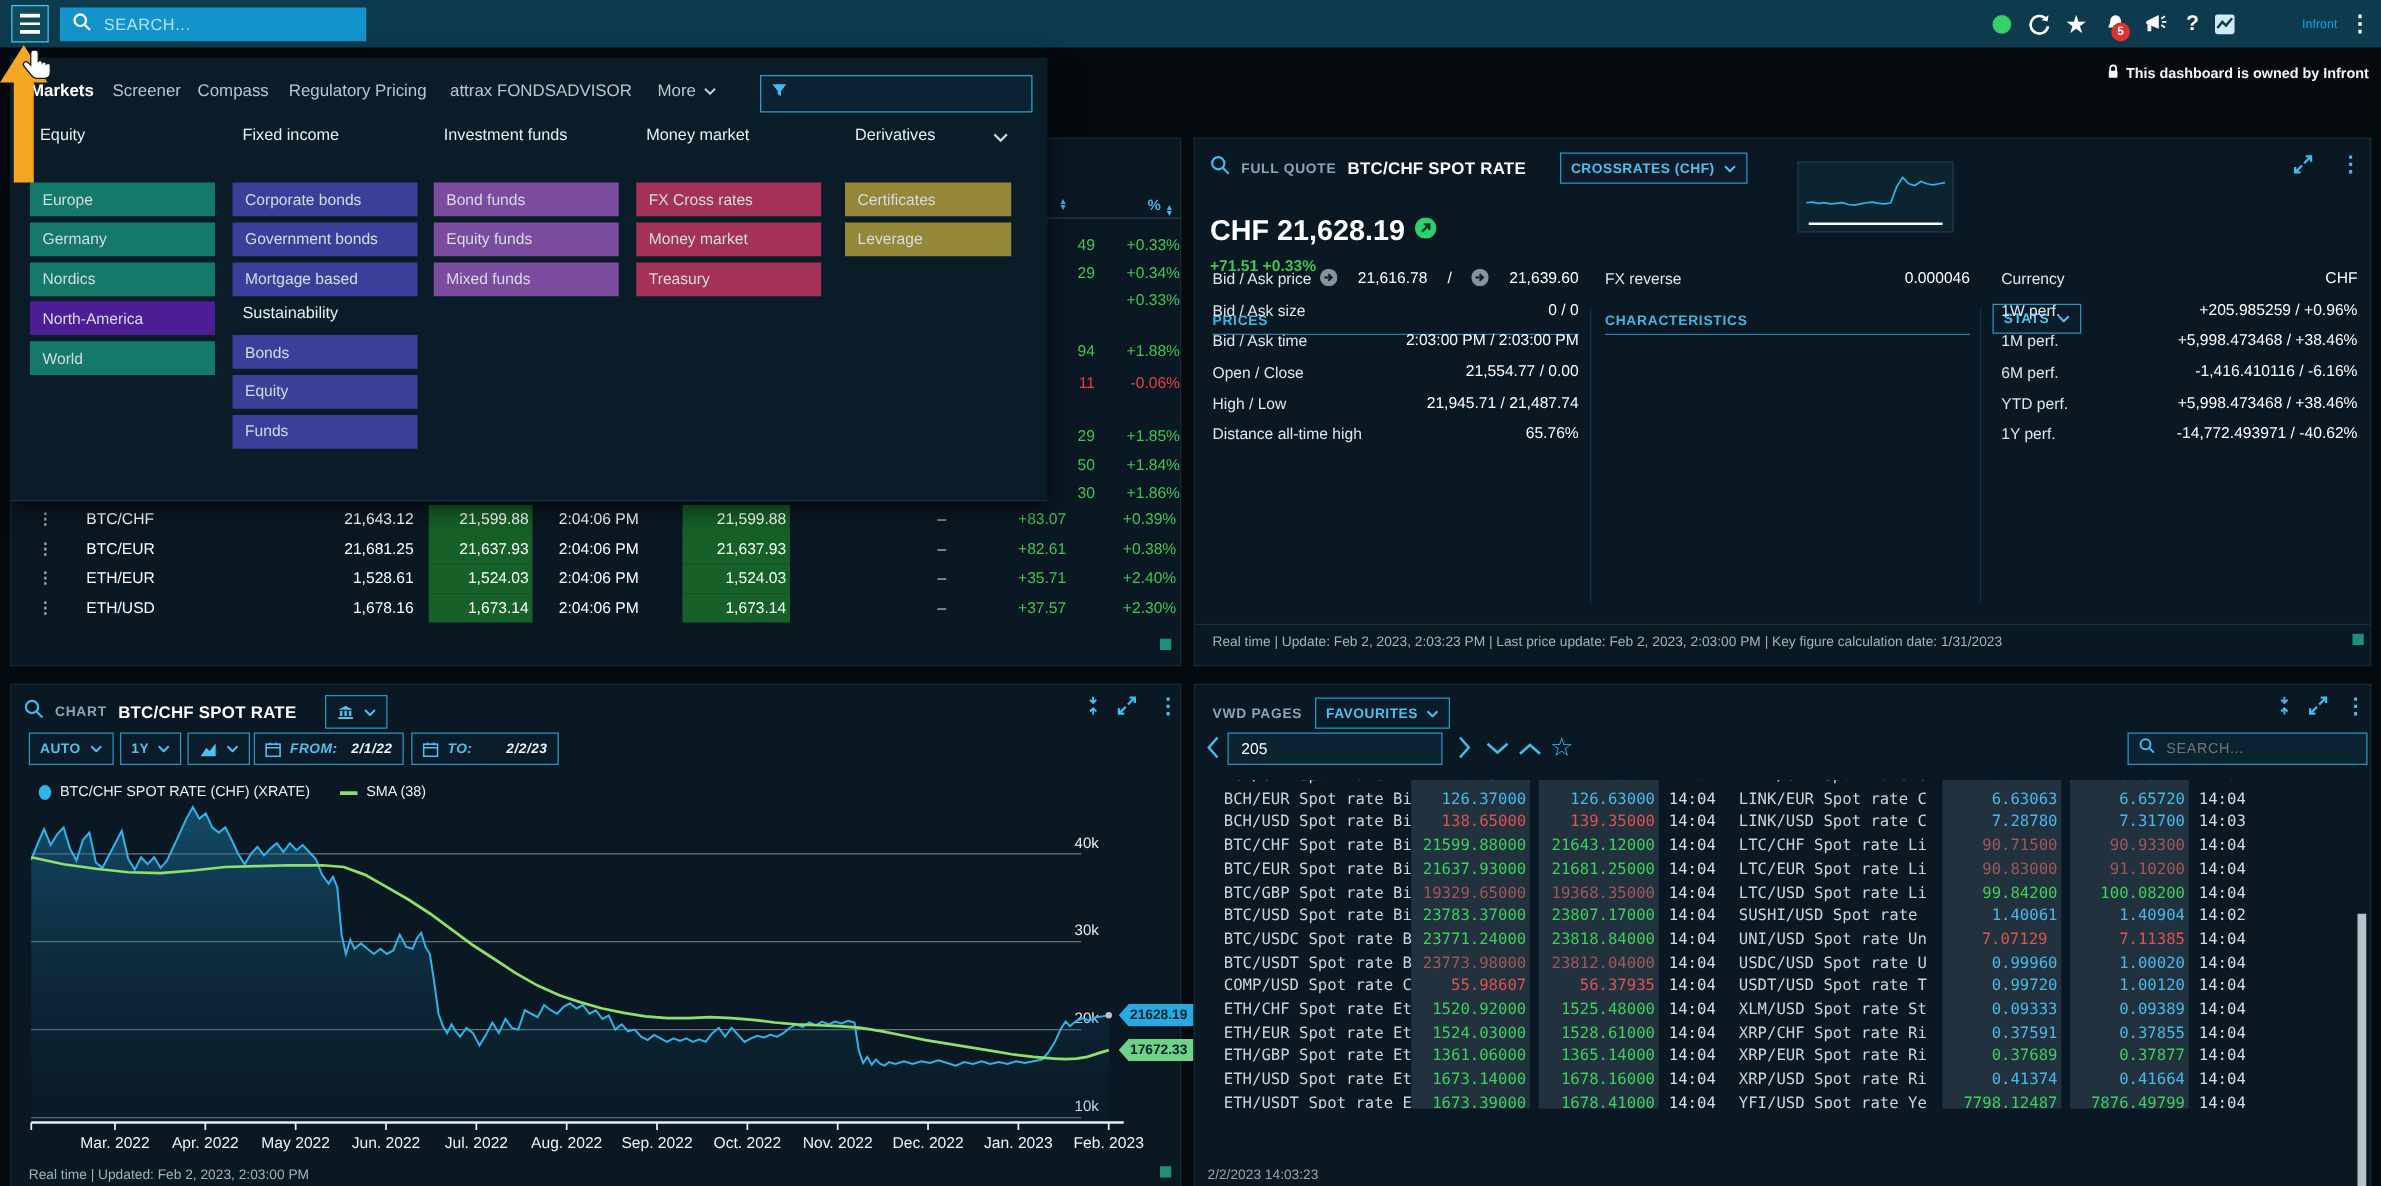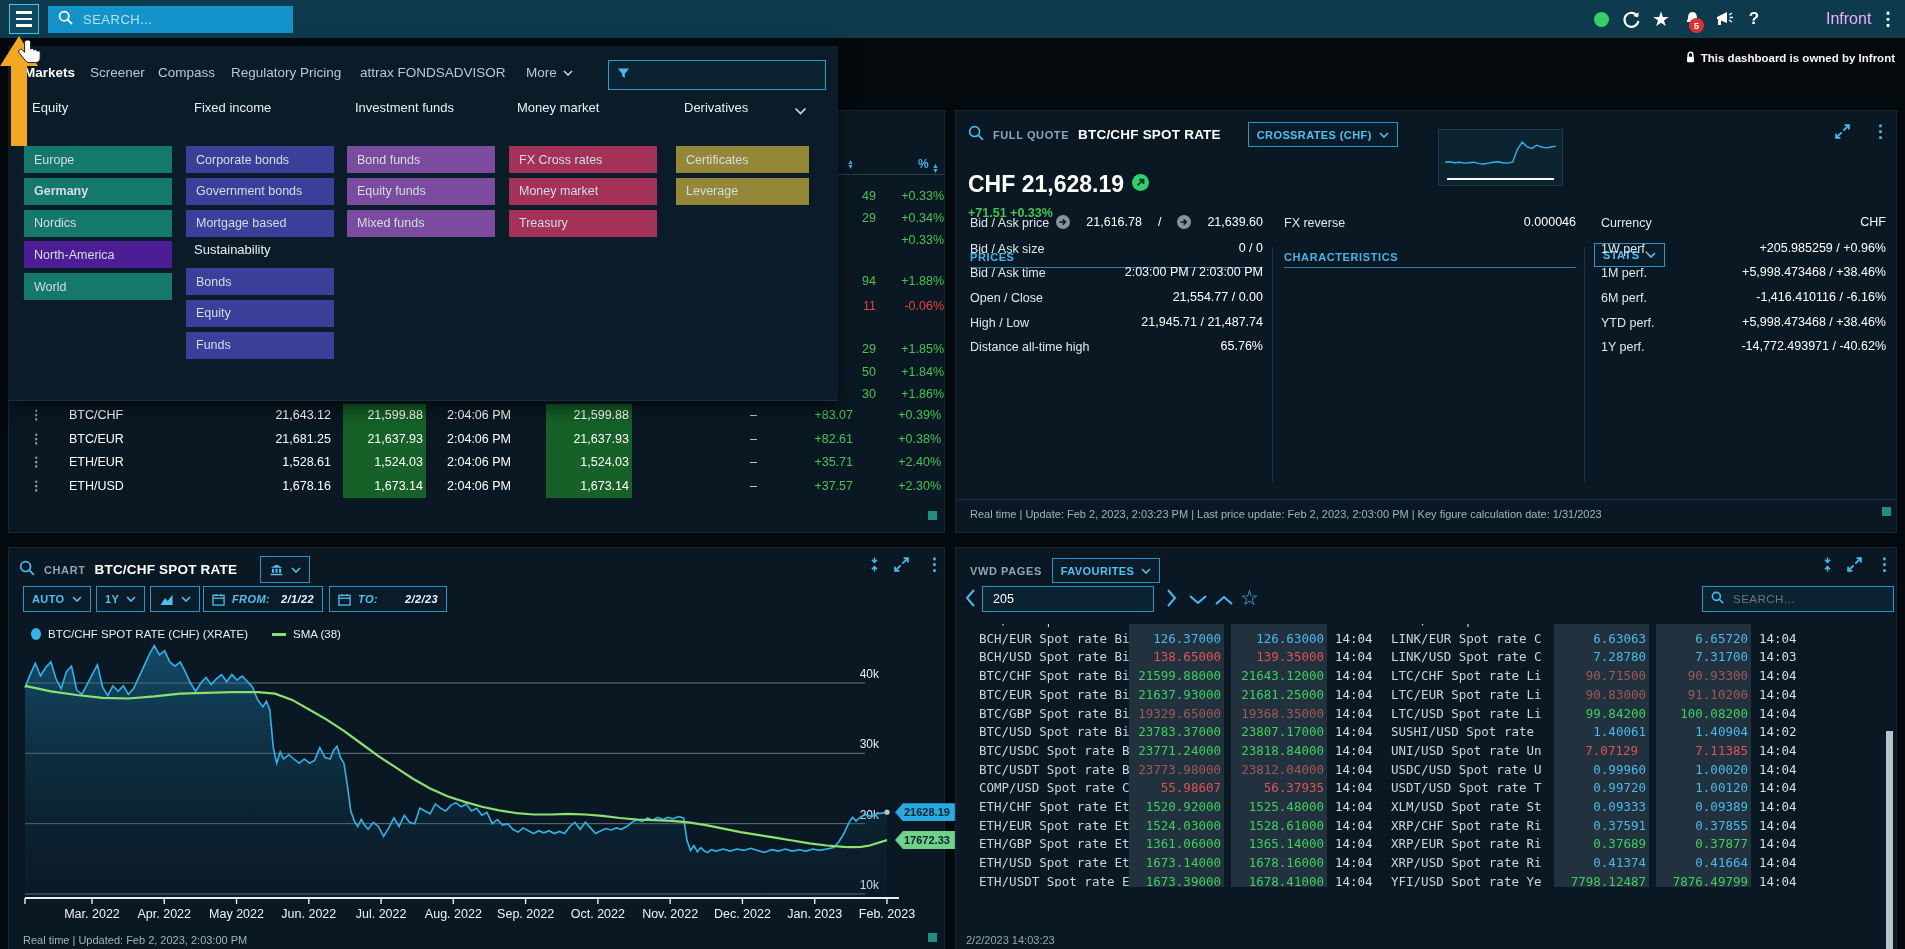--- a/index.html
+++ b/index.html
@@ -106,21 +106,21 @@
           <rect x="4" y="9.5" width="3" height="5.5" fill="#fff"></rect>
           <path d="M15 5 l3 -2 M15.6 7.5 l3.4 0 M15 10 l3 2" stroke="#fff" stroke-width="1.3"></path>
         </svg>
     </div>
     <div class="ticon" style="left:1742px;width:24px;font-size:17px;font-weight:bold;">?</div>
     <div class="ticon" style="left:1772px;width:98px;justify-content:flex-start;gap:6px;">
       <svg width="17" height="17" viewBox="0 0 16 16">
           <rect width="16" height="16" rx="2" fill="#cfe9f5"></rect>
           <path d="M2 11 L6 6 L9 9 L14 3" stroke="#0e3c50" stroke-width="2" fill="none"></path>
         </svg>
-      <span style="font-size:16px;color:#f0abfc;margin-left:48px;">Infront</span>
+      <span style="font-size:10px;color:#0ea5e9;margin-left:48px;">Infront</span>
     </div>
     <div class="ticon" style="left:1878px;width:20px;font-size:18px;font-weight:bold;">⋮</div>
   </div>
 
   <div id="ownership">
     <span><svg width="11" height="14" viewBox="0 0 14 16">
           <path d="M4 8 V5 a3 3 0 0 1 6 0 v3" stroke="#fff" stroke-width="1.8" fill="none"></path>
           <rect x="2.6" y="7.6" width="8.8" height="7" rx="1" fill="#fff"></rect>
         </svg></span>
     <span>This dashboard is owned by Infront</span>
@@ -656,21 +656,21 @@
     </span>
     <div id="menu-filter">
       <span class="blue"><svg width="13" height="13" viewBox="0 0 14 13">
             <path d="M1 1 h12 l-4.6 5.8 v4.6 l-2.8 -1.9 v-2.7 Z" fill="currentColor"></path>
           </svg></span>
       <input style="">
     </div>
     <div id="menu-cols">
         <div class="mcol-title" style="left: 24px; top: 54px;">Equity</div>
         <div class="mitem" style="left: 16px; top: 100px; width: 148px; background: rgb(21, 121, 106);">Europe</div>
-        <div class="mitem" style="left: 16px; top: 131.8px; width: 148px; background: rgb(21, 121, 106); font-weight: bold;">Germany</div>
+        <div class="mitem" style="left: 16px; top: 131.8px; width: 148px; background: rgb(21, 121, 106);">Germany</div>
         <div class="mitem" style="left: 16px; top: 163.6px; width: 148px; background: rgb(21, 121, 106);">Nordics</div>
         <div class="mitem" style="left: 16px; top: 195.4px; width: 148px; background: #4c1d95;">North-America</div>
         <div class="mitem" style="left: 16px; top: 227.2px; width: 148px; background: rgb(21, 121, 106);">World</div>
         <div class="mcol-title" style="left: 186px; top: 54px;">Fixed income</div>
         <div class="mitem" style="left: 178px; top: 100px; width: 148px; background: rgb(58, 63, 154);">Corporate bonds</div>
         <div class="mitem" style="left: 178px; top: 131.8px; width: 148px; background: rgb(58, 63, 154);">Government bonds</div>
         <div class="mitem" style="left: 178px; top: 163.6px; width: 148px; background: rgb(58, 63, 154);">Mortgage based</div>
         <div class="mcol-title" style="left: 347px; top: 54px;">Investment funds</div>
         <div class="mitem" style="left: 339px; top: 100px; width: 148px; background: rgb(122, 75, 158);">Bond funds</div>
         <div class="mitem" style="left: 339px; top: 131.8px; width: 148px; background: rgb(122, 75, 158);">Equity funds</div>

